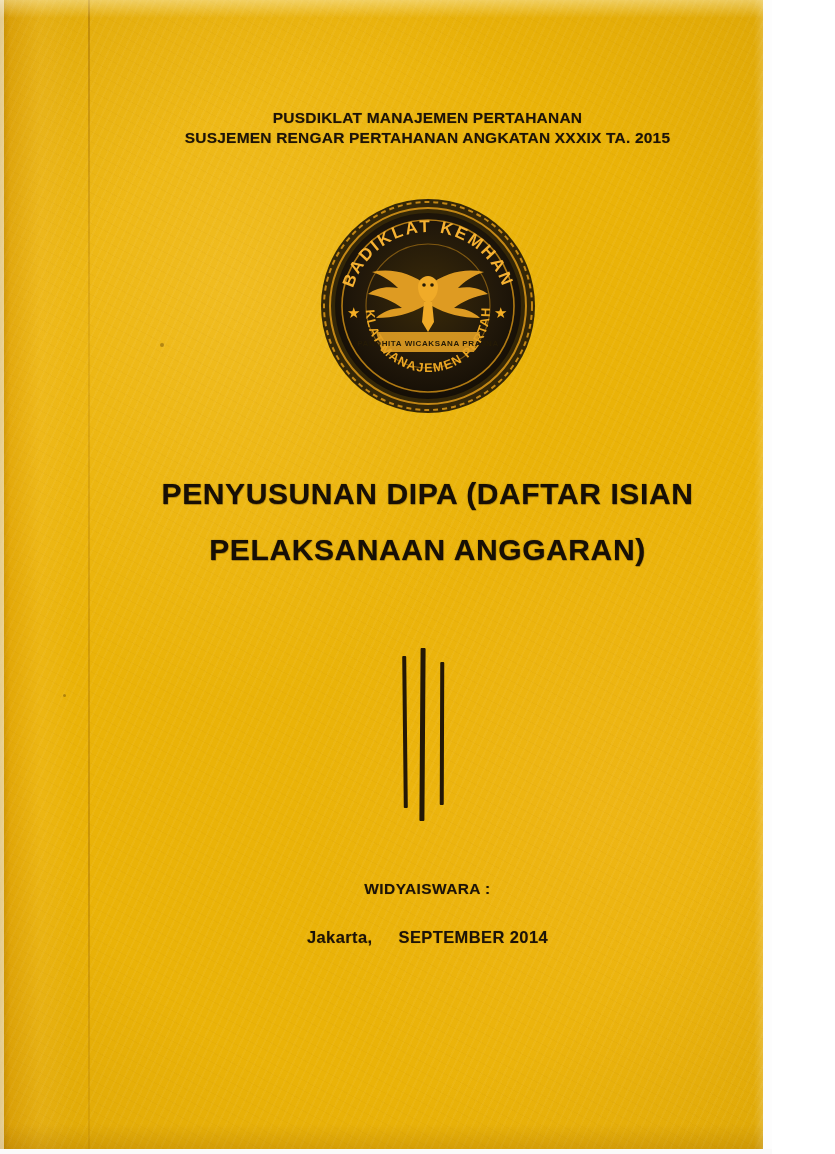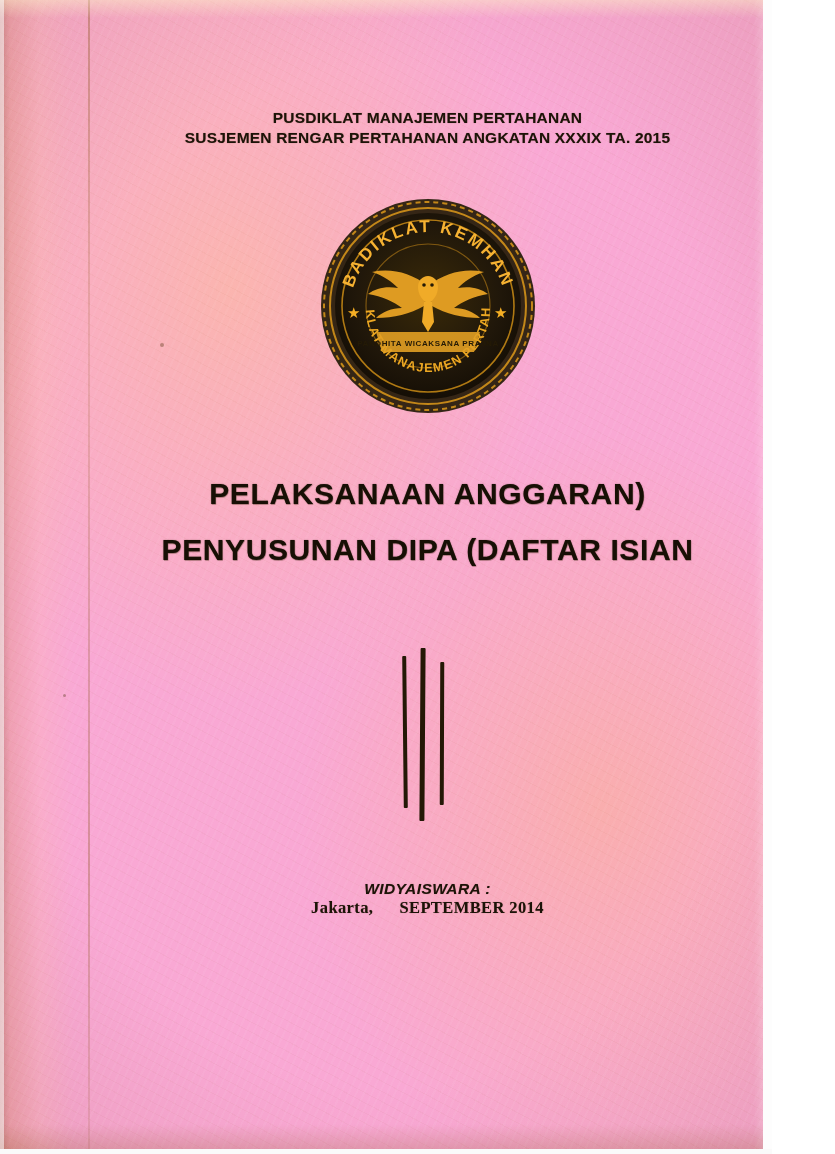--- a/index.html
+++ b/index.html
@@ -11,21 +11,21 @@
     width: 835px;
     height: 1154px;
     overflow: hidden;
     font-family: "Liberation Sans", sans-serif;
   }
 
   #page {
     position: relative;
     width: 772px;
     height: 1154px;
-    background: #f9a8d4;
+    background: #eab308;
     overflow: hidden;
   }
 
   
   .tex1 {
     position: absolute;
     inset: 0;
     background:
       radial-gradient(ellipse 70% 60% at 30% 25%, rgba(255,210,90,0.30), rgba(255,210,90,0) 60%),
       radial-gradient(ellipse 60% 50% at 78% 70%, rgba(250,190,60,0.25), rgba(250,190,60,0) 65%),
@@ -181,31 +181,30 @@
     left: 0; right: 0;
     top: 880px;
     text-align: center;
     color: #1c1308;
     font-weight: bold;
     text-shadow: 0 0 1px rgba(60,35,0,0.4);
   }
   .footer .widyaiswara {
     font-size: 15.5px;
     letter-spacing: 0.4px;
-    font-style: italic;
+    margin-bottom: 30px;
   }
   .footer .name {
     font-size: 16.5px;
     letter-spacing: 0.5px;
     margin-bottom: 54px;
   }
   .place-date {
     font-size: 16.5px;
     letter-spacing: 0.4px;
-    font-family: Liberation Serif, serif;
   }
   .place-date .place { margin-right: 26px; }
 
   .speck {
     position: absolute;
     background: rgba(70,40,0,0.35);
     border-radius: 50%;
     pointer-events: none;
   }
 </style>
@@ -280,22 +279,22 @@
           <circle cx="110" cy="95" r="1.8" fill="#241a06"></circle>
           <circle cx="118" cy="95" r="1.8" fill="#241a06"></circle>
 
           <path d="M62 142 L166 142 L160 162 L68 162 Z" fill="#e2a024" opacity="0.9"></path>
           <text x="114" y="156" text-anchor="middle" font-family="'Liberation Sans', sans-serif" font-size="8" font-weight="bold" fill="#241a06" letter-spacing="0.6">PANDHITA WICAKSANA PRAJNA</text>
         </svg>
       </div>
     </div>
 
     <div class="title">
+      <div class="line">PENYUSUNAN DIPA (DAFTAR ISIAN</div>
       <div class="line">PELAKSANAAN ANGGARAN)</div>
-      <div class="line">PENYUSUNAN DIPA (DAFTAR ISIAN</div>
     </div>
 
     <div class="bars">
       <div class="bar b1"></div>
       <div class="bar b2"></div>
       <div class="bar b3"></div>
     </div>
 
     <div class="footer">
       <div class="widyaiswara">WIDYAISWARA :</div>

